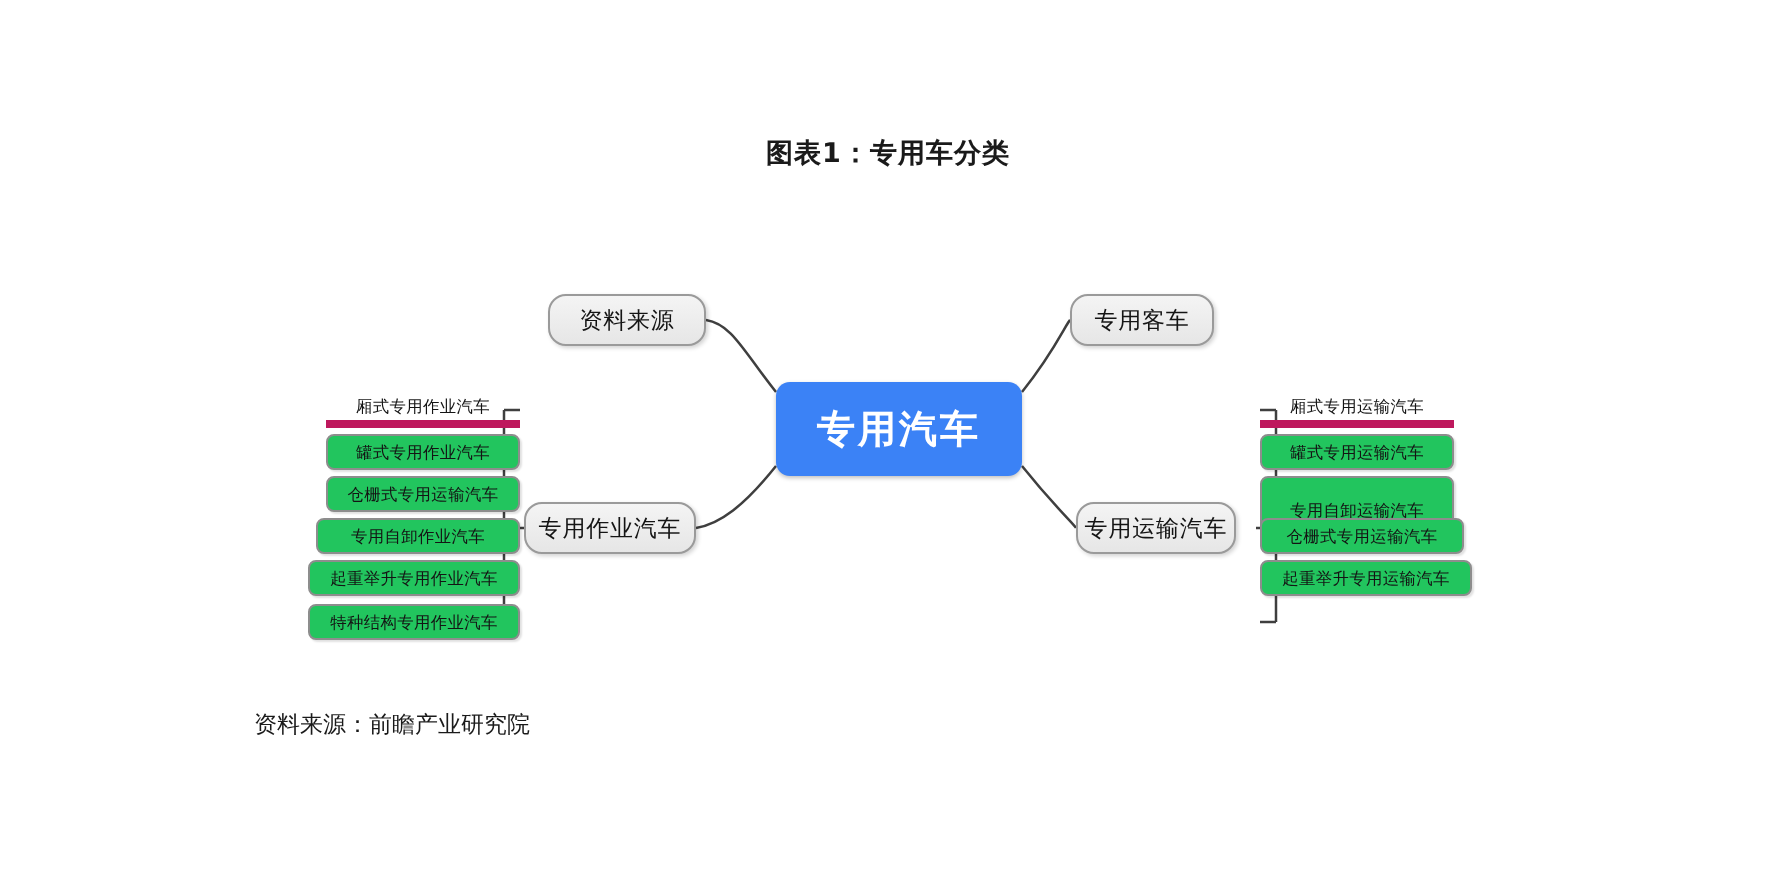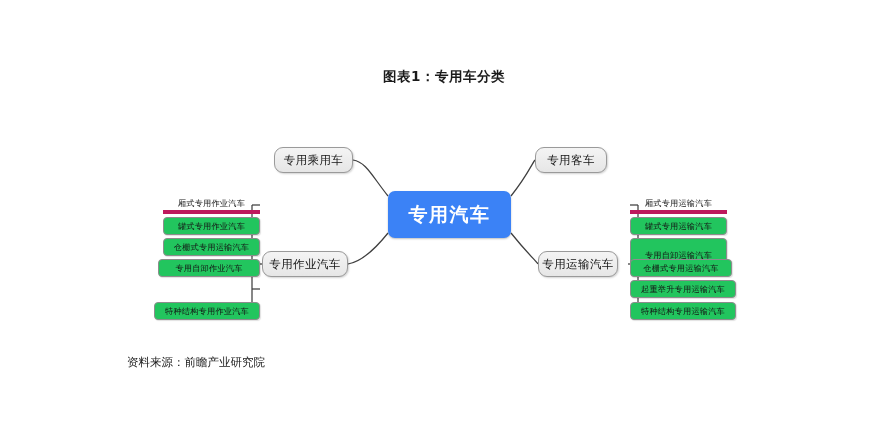--- a/index.html
+++ b/index.html
@@ -133,36 +133,36 @@
       <path d="M 638 226 L 630 226"></path>
       <path d="M 638 247 L 630 247"></path>
       <path d="M 638 268 L 630 268"></path>
       <path d="M 638 289 L 630 289"></path>
       <path d="M 638 311 L 630 311"></path>
     </g>
   </svg>
 
   <div class="node node-center" style="left:388px; top:191px; width:123px; height:47px;">专用汽车</div>
 
-  <div class="node node-branch" style="left:274px; top:147px; width:79px; height:26px;">专用乘用车</div>
+  <div class="node node-branch" style="left:274px; top:147px; width:79px; height:26px;">资料来源</div>
 
   <div class="node node-branch" style="left:262px; top:251px; width:86px; height:26px;">专用作业汽车</div>
 
   <div class="node node-branch" style="left:535px; top:147px; width:72px; height:26px;">专用客车</div>
 
   <div class="node node-branch" style="left:538px; top:251px; width:80px; height:26px;">专用运输汽车</div>
 
   <div class="node node-leaf leaf-first" style="left:163px; top:196px; width:97px; height:18px;">厢式专用作业汽车</div>
   <div class="node node-leaf" style="left:163px; top:217px; width:97px; height:18px;">罐式专用作业汽车</div>
   <div class="node node-leaf" style="left:163px; top:238px; width:97px; height:18px;">仓栅式专用运输汽车</div>
   <div class="node node-leaf" style="left:158px; top:259px; width:102px; height:18px;">专用自卸作业汽车</div>
+  <div class="node node-leaf" style="left:154px; top:280px; width:106px; height:18px;">起重举升专用作业汽车</div>
   <div class="node node-leaf" style="left:154px; top:302px; width:106px; height:18px;">特种结构专用作业汽车</div>
 
   <div class="node node-leaf leaf-first" style="left:630px; top:196px; width:97px; height:18px;">厢式专用运输汽车</div>
   <div class="node node-leaf" style="left:630px; top:217px; width:97px; height:18px;">罐式专用运输汽车</div>
   <div class="node node-leaf" style="left:630px; top:238px; width:97px; height:35px;">专用自卸运输汽车</div>
   <div class="node node-leaf" style="left:630px; top:259px; width:102px; height:18px;">仓栅式专用运输汽车</div>
   <div class="node node-leaf" style="left:630px; top:280px; width:106px; height:18px;">起重举升专用运输汽车</div>
-  <div class="node node-leaf" style="left:630px; top:302px; width:106px; height:18px;">特种结构专用运输汽车</div>
 
   <div class="source-note">资料来源：前瞻产业研究院</div>
 
 </div>
 
 </body></html>

